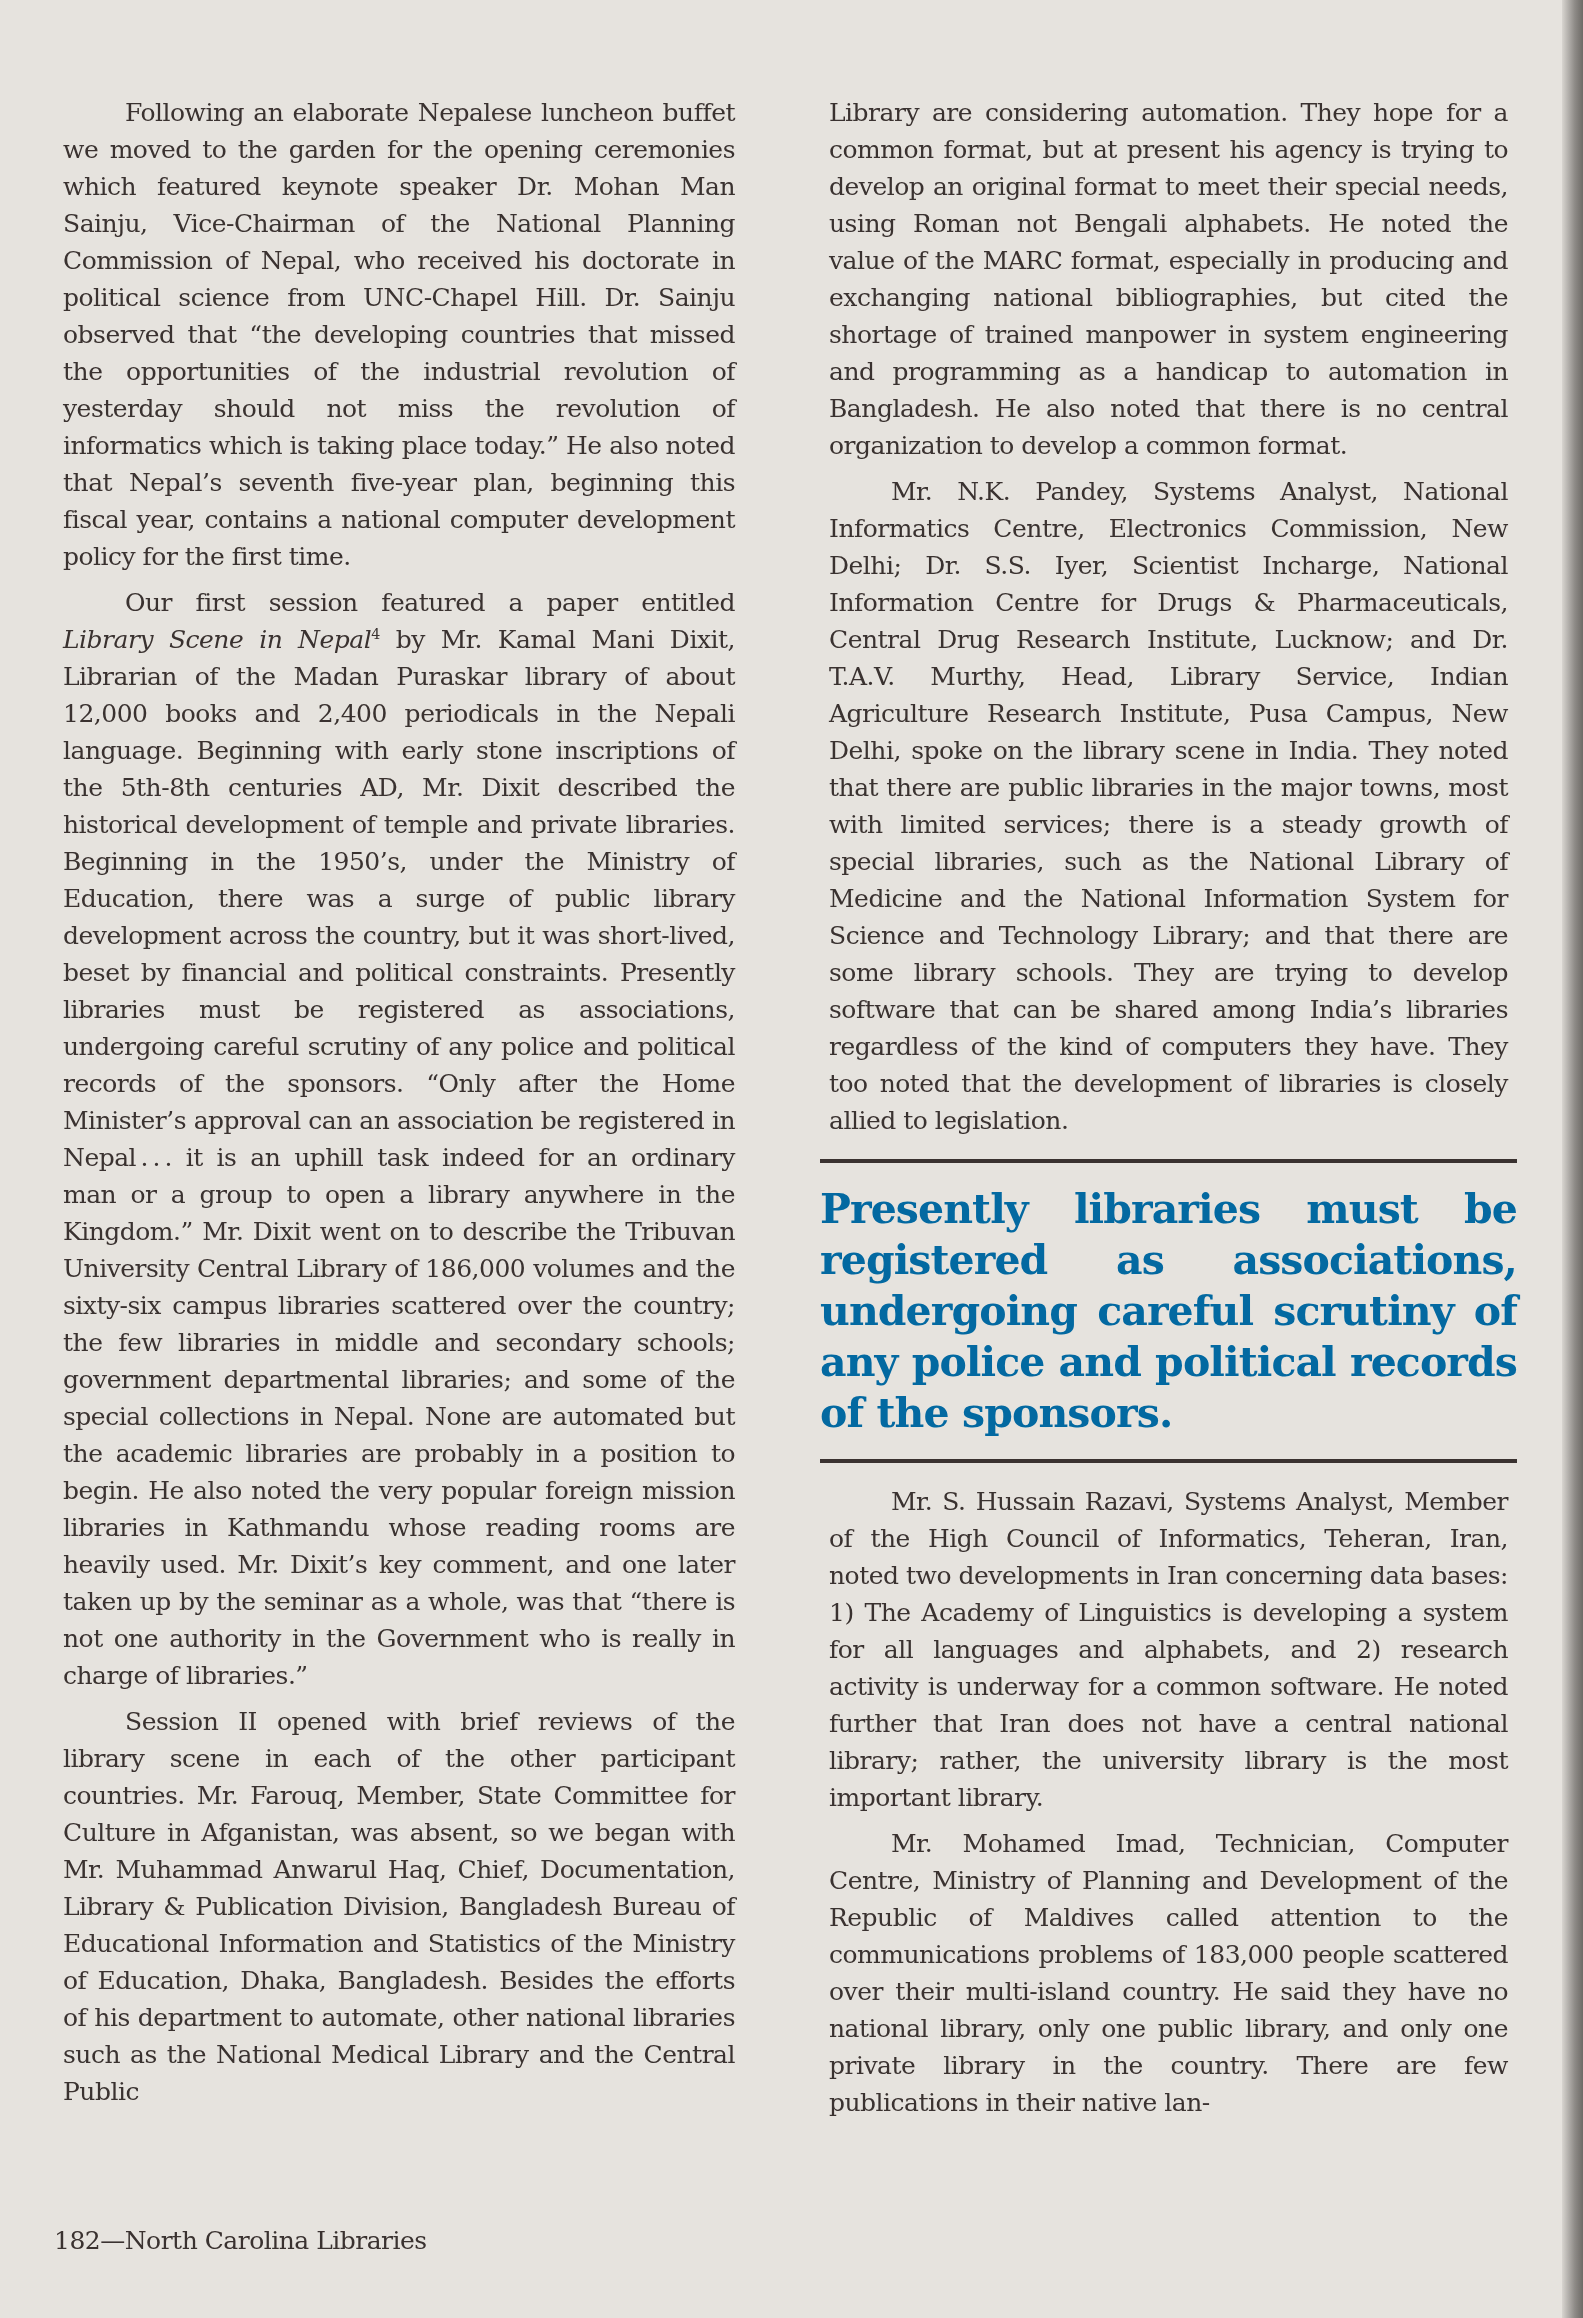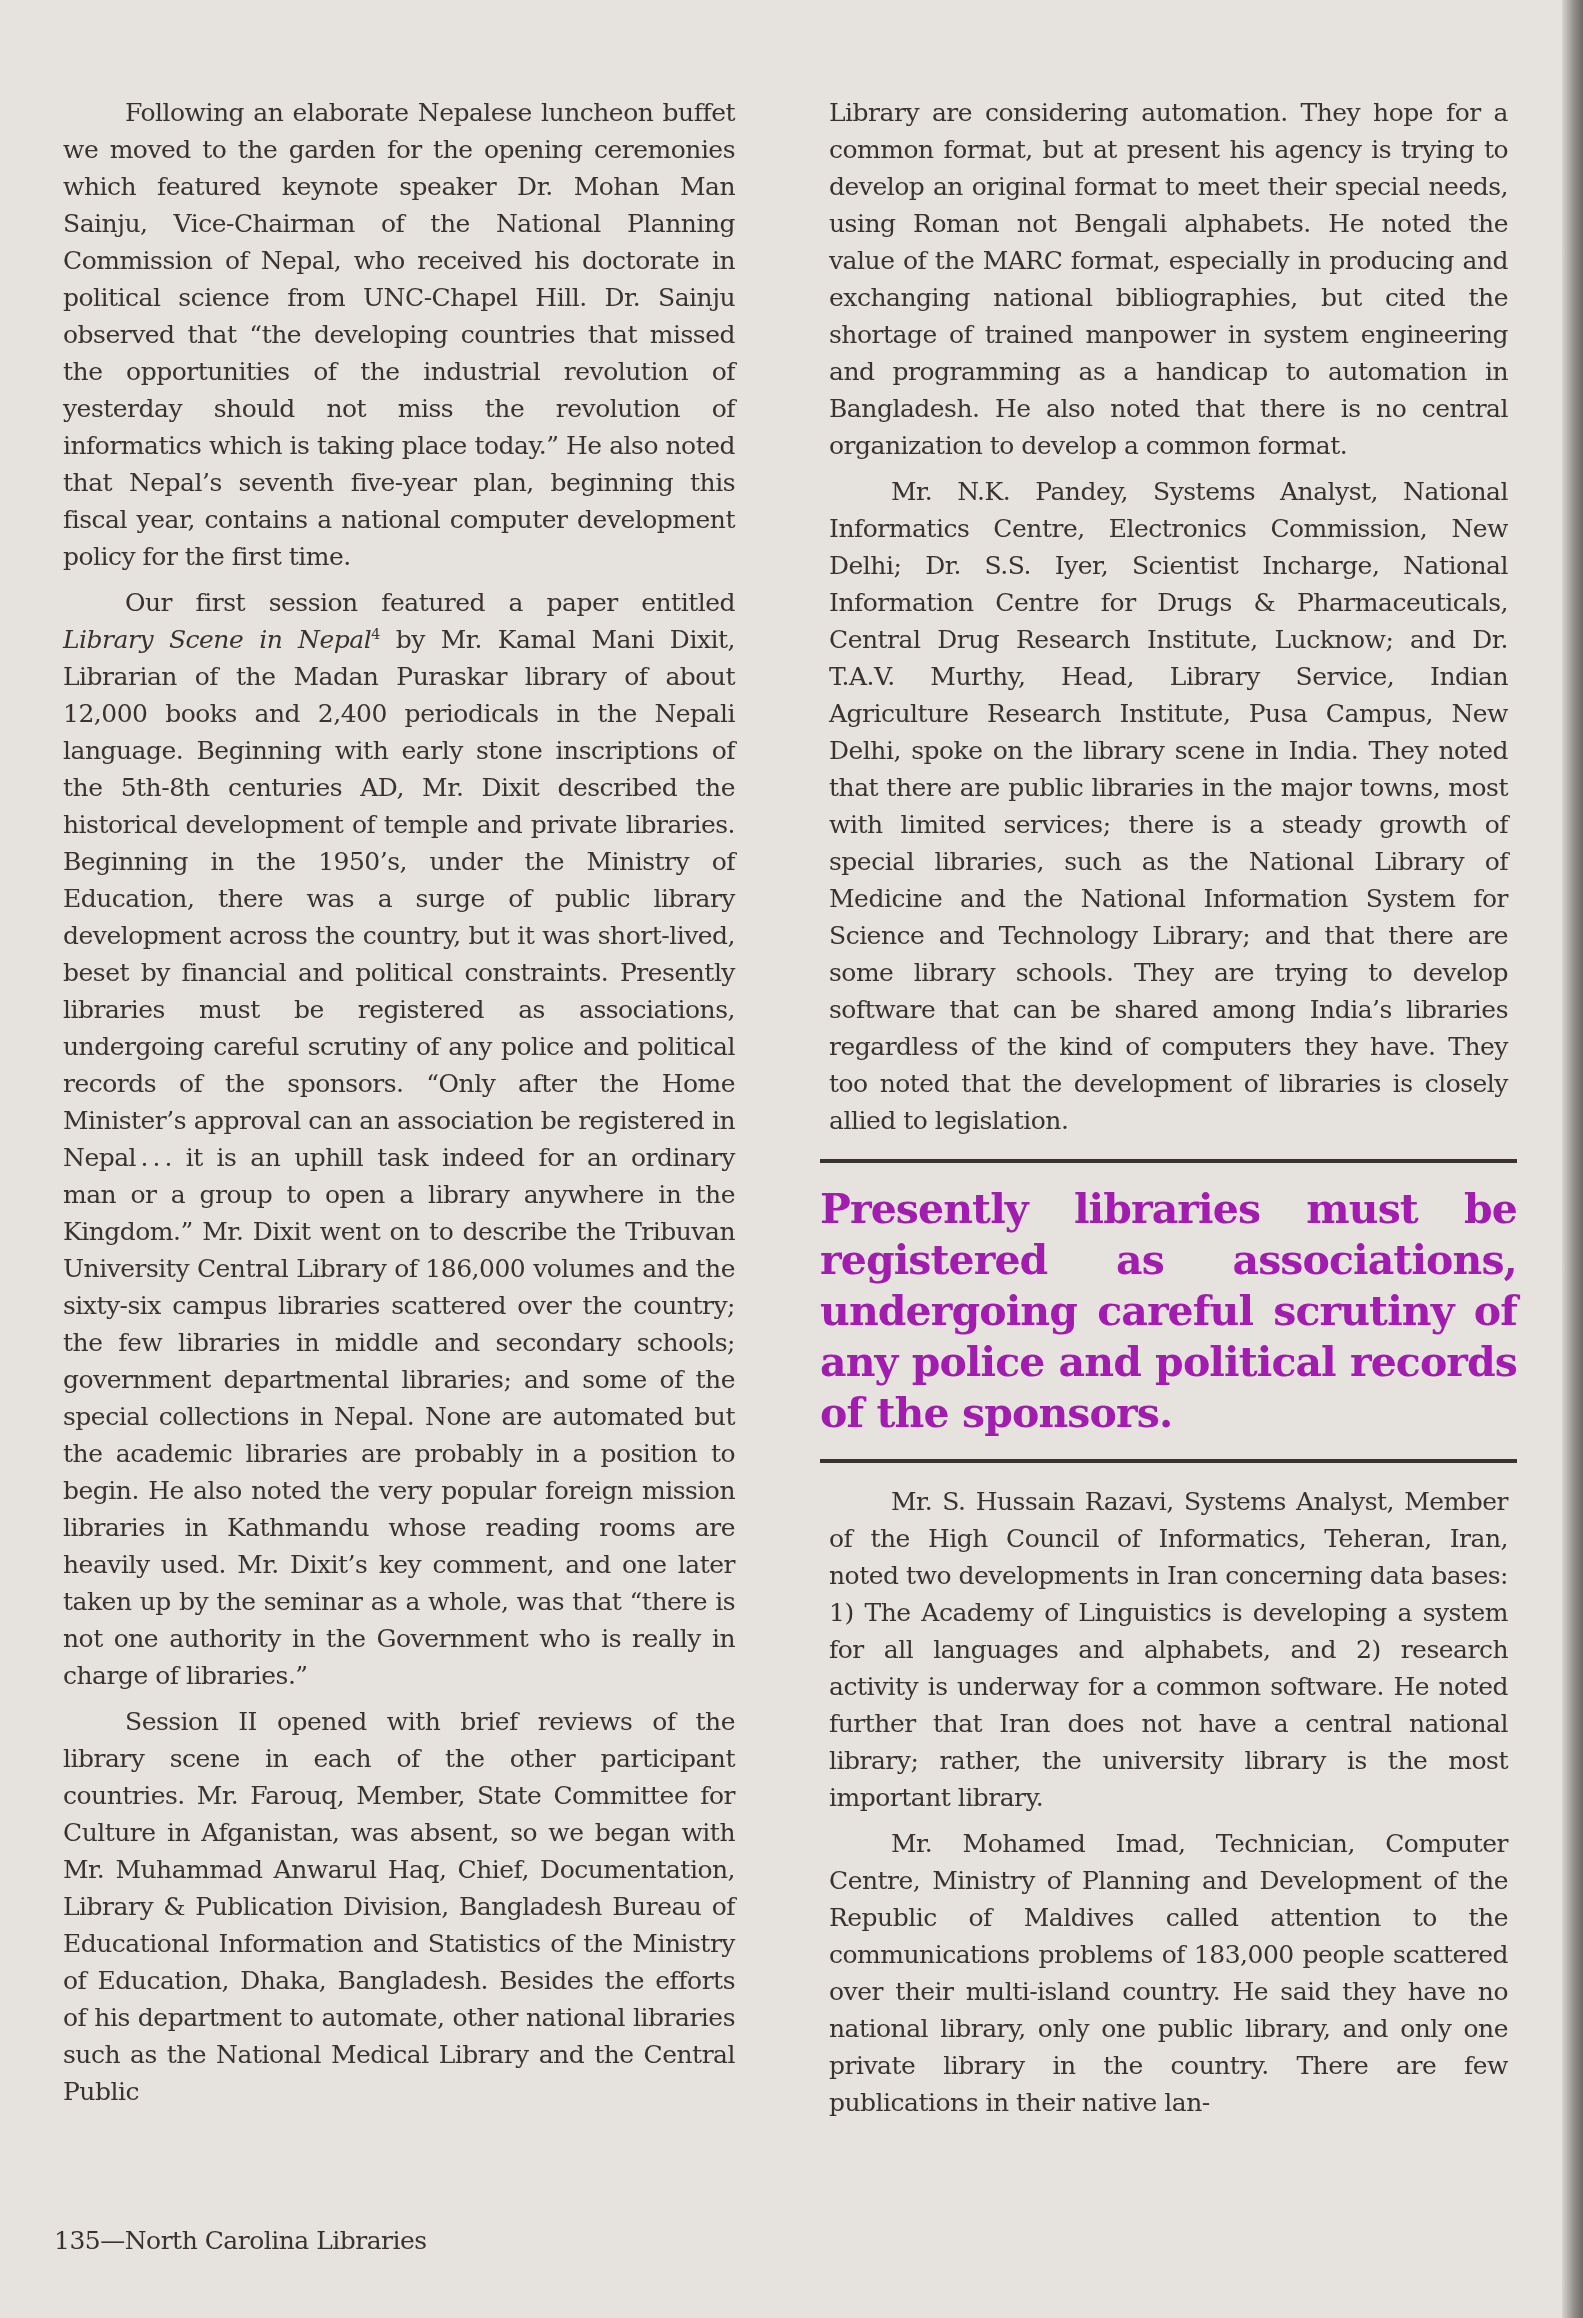--- a/index.html
+++ b/index.html
@@ -26,21 +26,21 @@
   .col p .it { font-style: italic; }
   .col p sup { font-size: 14.2px; line-height: 0; }
   .rule {
     height: 0; border-top: 4px solid #3a3230; margin: 0;
   }
   .pull {
     margin: 20.6px 0 20.6px 0;
     font-family: "DejaVu Serif", serif;
     font-weight: bold; font-size: 41px; line-height: 51px;
     text-align: justify; letter-spacing: -0.9px;
-    color: #a21caf;
+    color: #0369a1;
   }
   .footer {
     position: absolute; left: 54px; top: 2226px;
     font-size: 25px; letter-spacing: -0.5px;
   }
   .spacer-top { height: 11px; }
 </style>
 </head>
 <body>
 
@@ -57,14 +57,14 @@
   <p class="indent">Mr. N.K. Pandey, Systems Analyst, National Informatics Centre, Electronics Commission, New Delhi; Dr. S.S. Iyer, Scientist Incharge, National Information Centre for Drugs &amp; Pharmaceuticals, Central Drug Research Institute, Lucknow; and Dr. T.A.V. Murthy, Head, Library Service, Indian Agriculture Research Institute, Pusa Campus, New Delhi, spoke on the library scene in India. They noted that there are public libraries in the major towns, most with limited services; there is a steady growth of special libraries, such as the National Library of Medicine and the National Information System for Science and Technology Library; and that there are some library schools. They are trying to develop software that can be shared among India’s libraries regardless of the kind of computers they have. They too noted that the development of libraries is closely allied to legislation.</p>
   <div class="spacer-top"></div>
   <div class="rule"></div>
   <div class="pull">Presently libraries must be registered as associations, undergoing careful scrutiny of any police and political records of the sponsors.</div>
   <div class="rule"></div>
   <div class="spacer-top"></div>
   <p class="indent">Mr. S. Hussain Razavi, Systems Analyst, Member of the High Council of Informatics, Teheran, Iran, noted two developments in Iran concerning data bases: 1) The Academy of Linguistics is developing a system for all languages and alphabets, and 2) research activity is underway for a common software. He noted further that Iran does not have a central national library; rather, the university library is the most important library.</p>
   <p class="indent">Mr. Mohamed Imad, Technician, Computer Centre, Ministry of Planning and Development of the Republic of Maldives called attention to the communications problems of 183,000 people scattered over their multi-island country. He said they have no national library, only one public library, and only one private library in the country. There are few publications in their native lan-</p>
 </div>
 
-<div class="footer">135—North Carolina Libraries</div>
+<div class="footer">182—North Carolina Libraries</div>
 
 
 </body></html>

